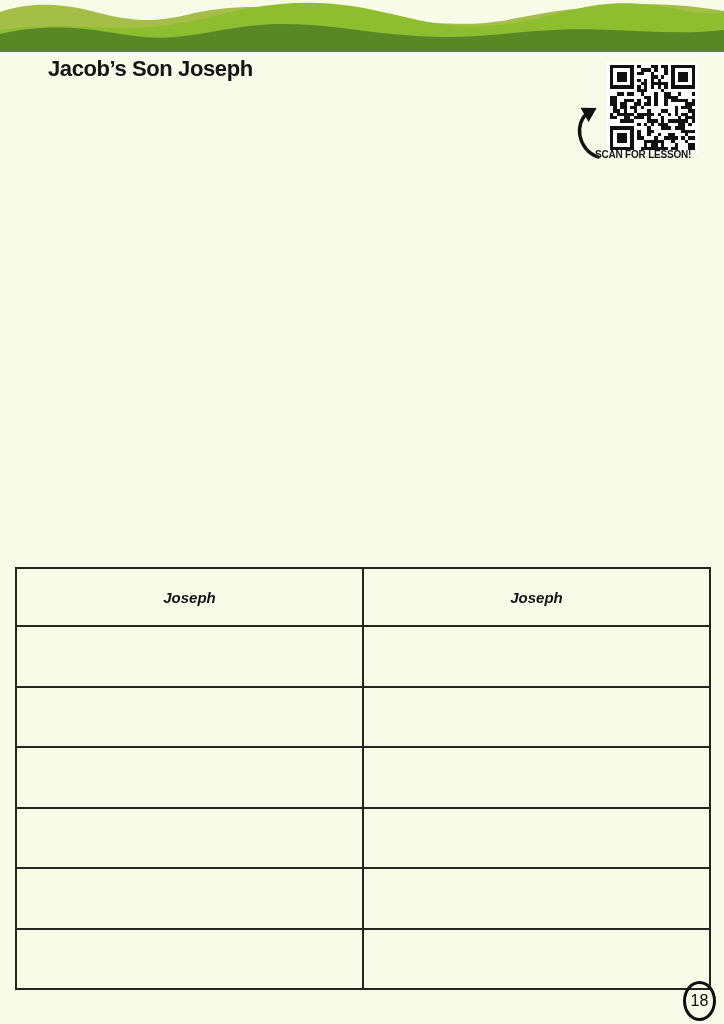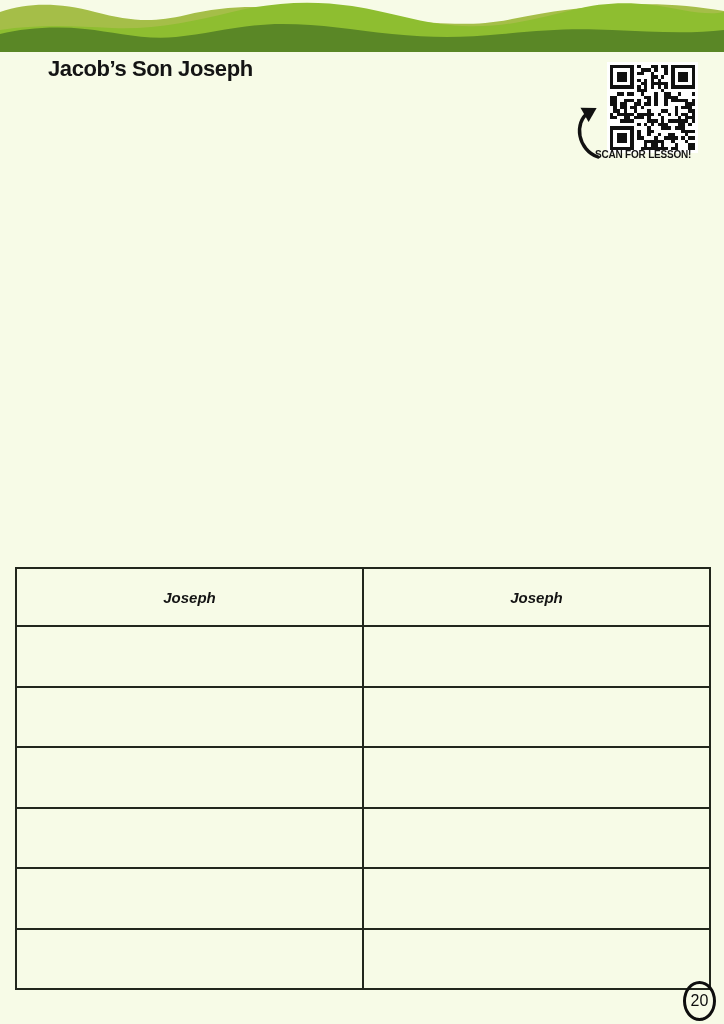--- a/index.html
+++ b/index.html
@@ -437,16 +437,16 @@
           <td></td>
         </tr>
         <tr>
           <td></td>
           <td></td>
         </tr>
       </tbody>
   </table>
 
   <div class="page-badge">
-    <span>20</span>
+    <span>18</span>
   </div>
 
 </div>
 
 </body></html>

